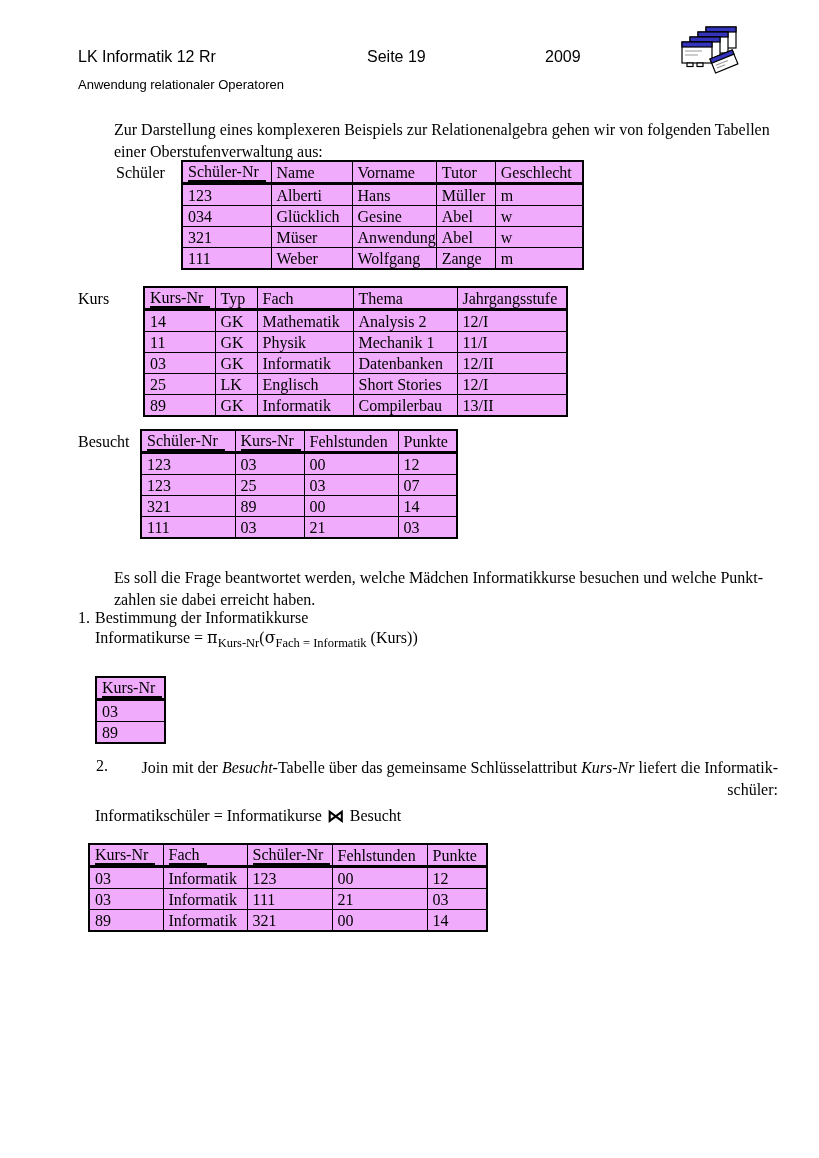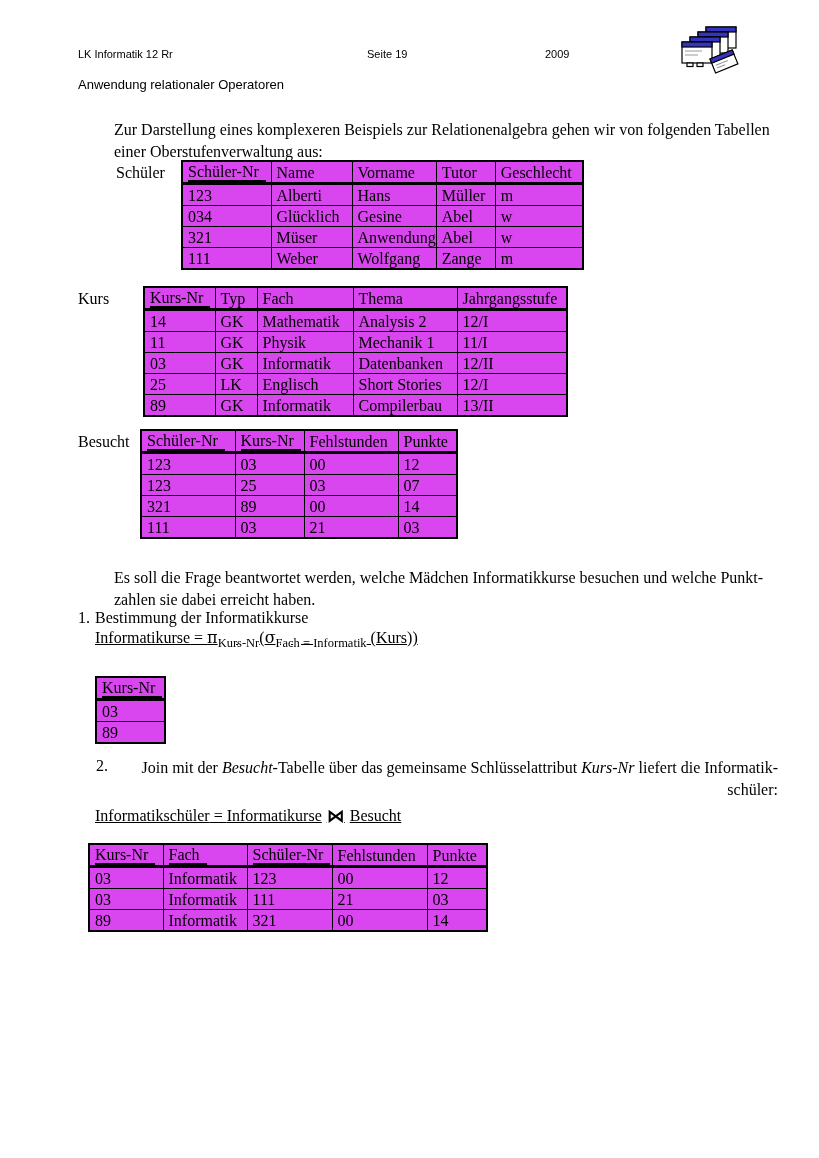--- a/index.html
+++ b/index.html
@@ -3,56 +3,56 @@
 <meta charset="utf-8">
 <style>
   html, body { margin:0; padding:0; background:#ffffff; }
   .page {
     position:relative; width:819px; height:1158px; background:#fff;
     font-family:"Liberation Serif", serif; font-size:16px; color:#000;
     overflow:hidden;
   }
   
   .hdr { position:absolute; top:48px; left:0; width:100%; height:18px;
-         font-family:"Liberation Sans", sans-serif; font-size:11px; }
+         font-family:"Liberation Sans", sans-serif; font-size:16px; }
   .h-course { position:absolute; left:78px; top:0; }
   .h-page   { position:absolute; left:367px; top:0; }
   .h-year   { position:absolute; left:545px; top:0; }
   .h-icon   { position:absolute; left:681px; top:-22px; width:60px; height:50px; }
   
   .title { position:absolute; top:77px; left:78px;
            font-family:"Liberation Sans", sans-serif; font-weight:normal; font-size:13px; }
   .para  { position:absolute; left:78px; line-height:22px;margin-left:36px; }
   #intro    { top:103px; width:700px; }
   #question { top:551px; width:700px; }
   
   .tblock { position:absolute; }
   .tlabel { display:inline-block; vertical-align:top; line-height:21px; padding-top:2px; }
-  table { border-collapse:collapse; table-layout:fixed; background:#d946ef;
+  table { border-collapse:collapse; table-layout:fixed; background:#f0abfc;
           font-size:16px; display:inline-table; vertical-align:top; }
   table { border:2px solid #000; }
   th, td { border:1px solid #000; height:20px; line-height:19px;
            padding:0 0 0 5px; text-align:left; font-weight:normal;
            white-space:nowrap; overflow:hidden; }
   thead th { border-bottom:3px solid #000; }
   .key { display:inline-block; border-bottom:2px solid #000; padding-right:7px; line-height:16px; }
   #t-schueler-block { top:160px; left:78px; } #t-schueler-block .tlabel { width:65px;margin-left:38px; }
   #t-kurs-block     { top:286px; left:78px; } #t-kurs-block .tlabel { width:65px; }
   #t-besucht-block  { top:429px; left:78px; } #t-besucht-block .tlabel { width:62px; }
   #t-mini-block     { top:676px; left:95px; }
   #t-join-block     { top:843px; left:88px; }
   
   .stephead { position:absolute; left:78px; line-height:22px; }
   #step1-head { top:607px; }
   .stepnum { display:inline-block; width:17px; }
   #step2-block { top:757px; left:78px; width:700px;text-align:right; }
   .step2-text { display:inline-block; vertical-align:top; width:670px; line-height:22px; }
   .em { font-style:italic; }
   
-  .formula { position:absolute; left:95px; font-size:16px;text-decoration:underline; }
+  .formula { position:absolute; left:95px; font-size:16px; }
   #formula1 { top:628px; }
   #formula2 { top:804px; }
   .fsub { font-size:12.5px; position:relative; top:4px; }
   .greek { font-family:"DejaVu Serif", serif; }
   .bowtie { font-family:"DejaVu Sans", sans-serif; font-weight:bold; font-size:18px;
             margin:0 5px; position:relative; top:1px; }
 </style>
 </head>
 <body>
 

